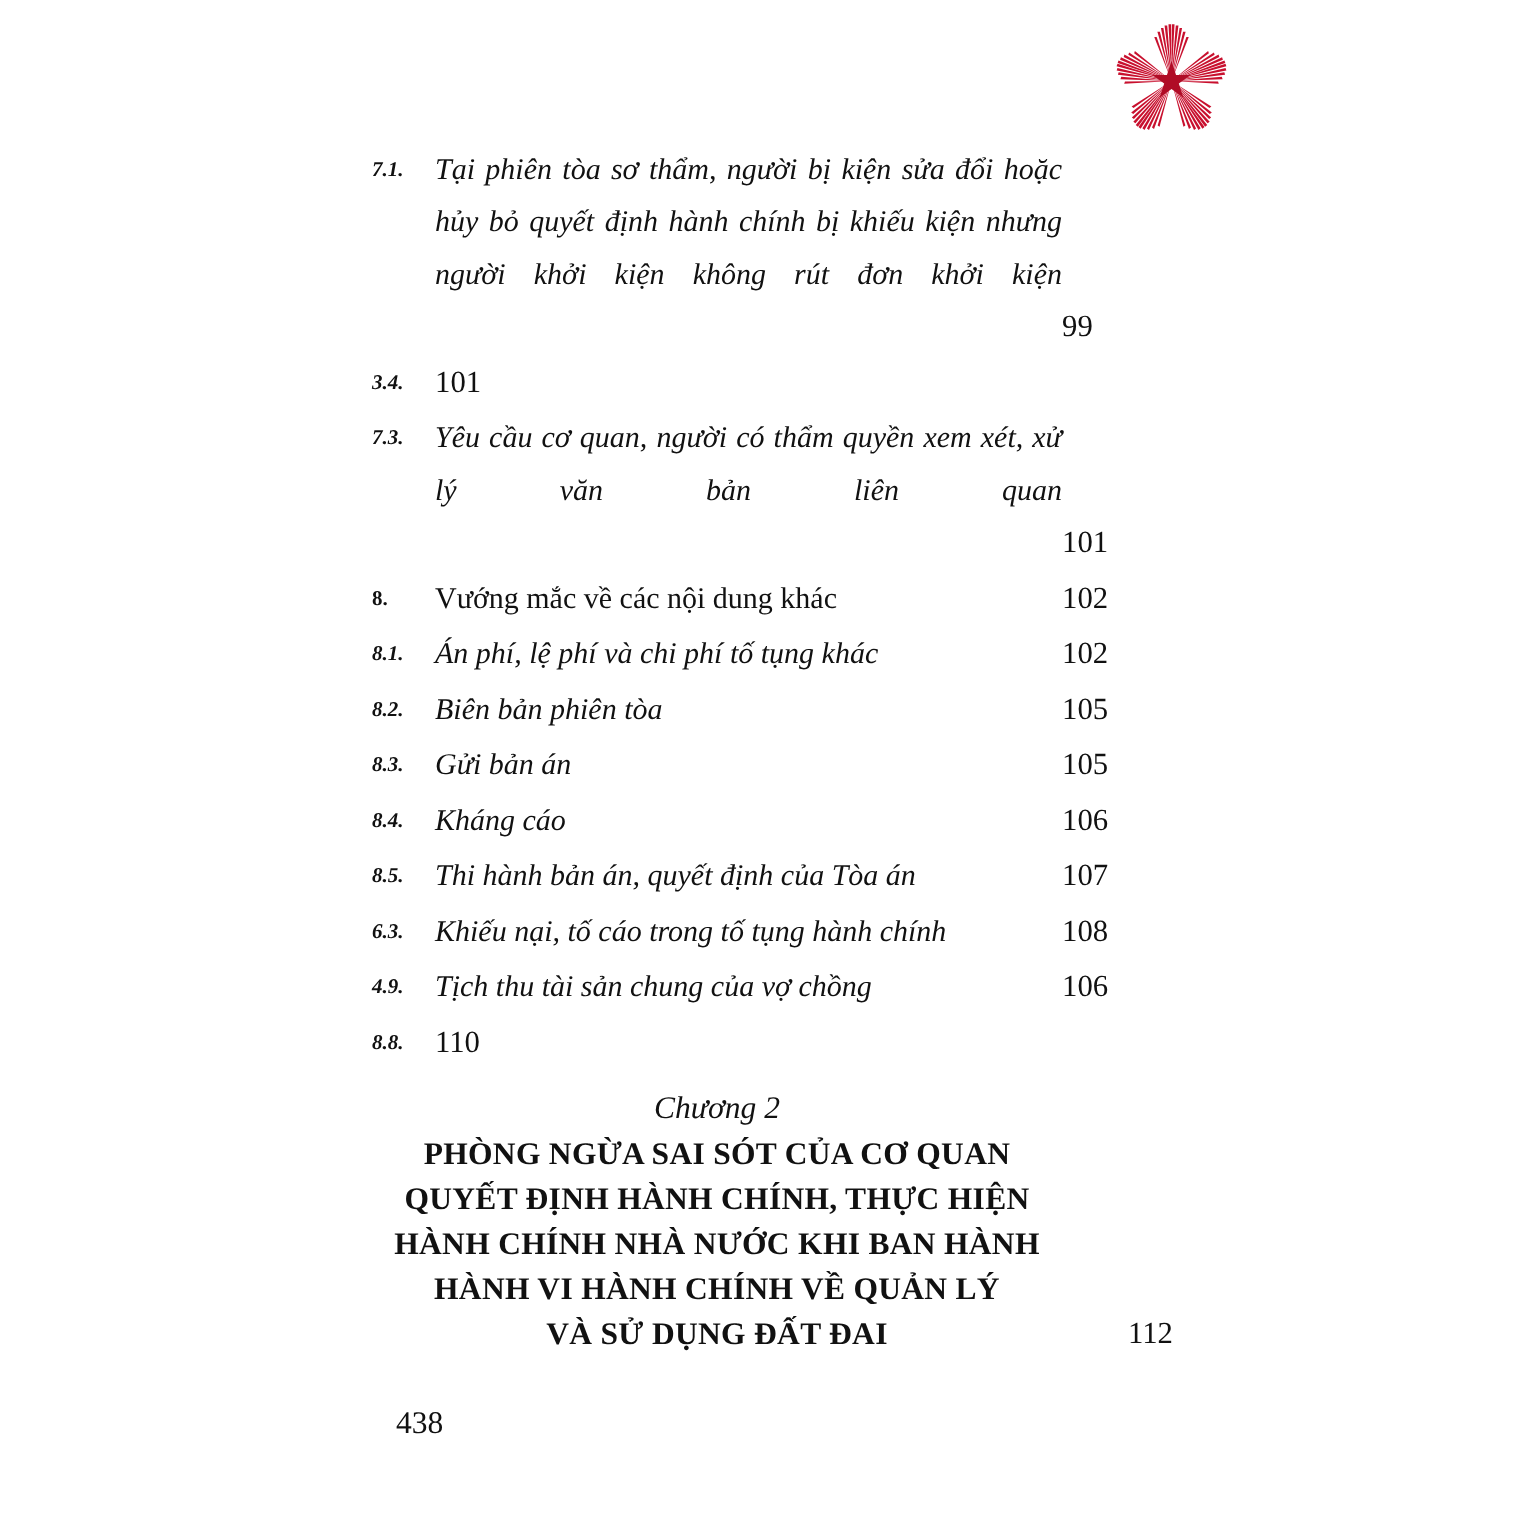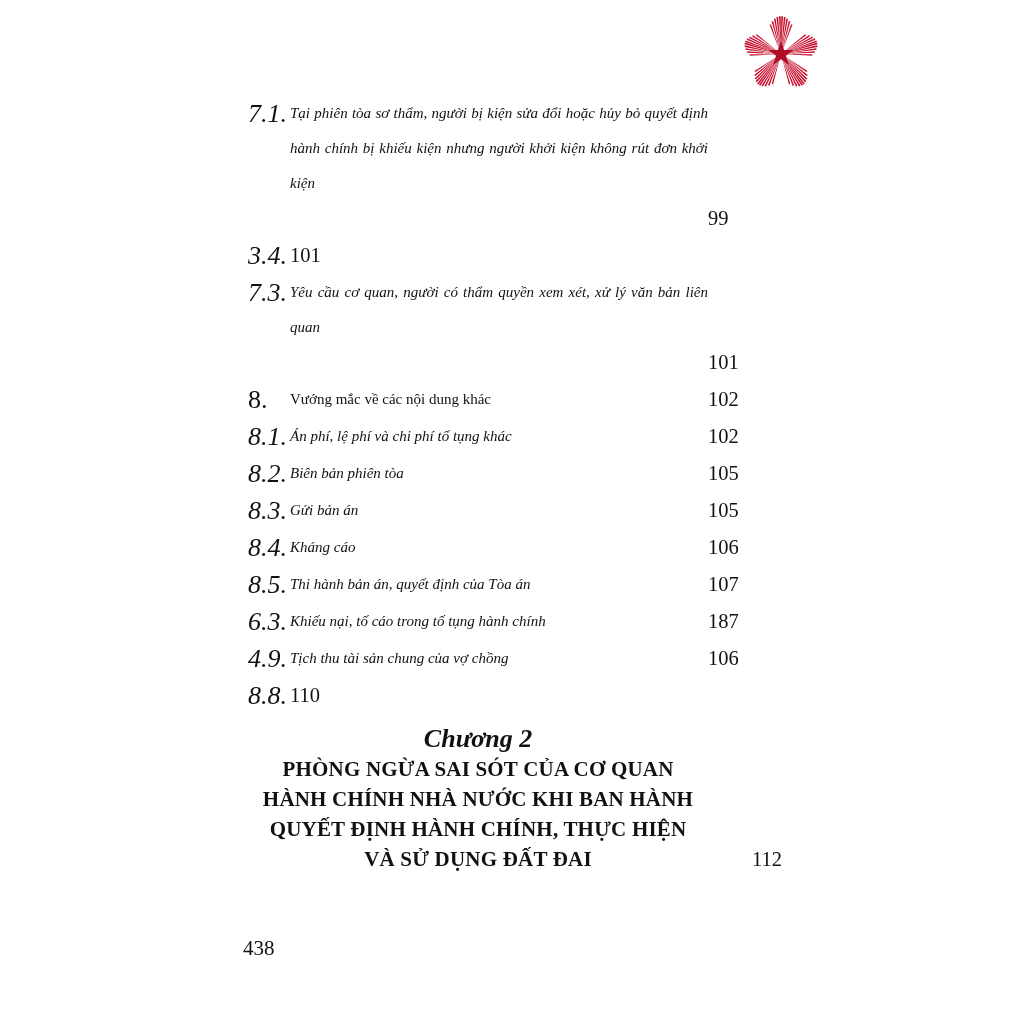--- a/index.html
+++ b/index.html
@@ -37,29 +37,30 @@
   
   .entry {
     display: flex;
     align-items: flex-start;
     margin-bottom: 2px;
   }
   .entry .num {
     flex: 0 0 auto;
     width: 42px;
     line-height: 35px;
-    font-size: 26px;
+    font-size: 14px;
     white-space: nowrap;
+    font-weight: bold;
   }
   .entry .body {
     flex: 1 1 auto;
     min-width: 0;
   }
   .entry .txt {
-    font-size: 15px;
+    font-size: 20px;
     line-height: 35px;
     text-align: justify;
     text-justify: inter-word;
     margin: 0;
     width: 100%;
   }
   
   .entry .txt.justify-all::after {
     content: "";
     display: inline-block;
@@ -83,22 +84,22 @@
   .roman  { font-style: normal; }
 
   
   .chapter {
     margin-top: 10px;
     margin-bottom: 2px;
   }
   .chapter-label {
     text-align: center;
     font-style: italic;
-    font-weight: bold;
-    font-size: 26px;
+    font-weight: normal;
+    font-size: 21px;
     line-height: 31px;
     padding-right: 74px;
   }
   .chapter-title-row {
     display: flex;
     align-items: flex-end;
   }
   .chapter-title {
     flex: 1 1 auto;
     text-align: center;
@@ -113,21 +114,21 @@
     width: 74px;
     text-align: right;
     font-size: 20.5px;
     line-height: 30px;
     font-weight: normal;
   }
 
   
   .folio {
     position: absolute;
-    left: 243px;
+    left: 264px;
     top: 934px;
     font-size: 21px;
     line-height: 28px;
   }
 </style>
 </head>
 <body>
 
 <div class="ornament">
   <svg viewBox="0 0 100 100">
@@ -220,42 +221,43 @@
         <div class="body">
           <p class="txt italic">Thi hành bản án, quyết định của Tòa án</p>
         </div>
         <div class="pg">107</div>
       </div>
       <div class="entry">
         <div class="num italic">6.3.</div>
         <div class="body">
           <p class="txt italic">Khiếu nại, tố cáo trong tố tụng hành chính</p>
         </div>
-        <div class="pg">187</div>
+        <div class="pg">108</div>
       </div>
       <div class="entry">
         <div class="num italic">4.9.</div>
         <div class="body">
           <p class="txt italic">Tịch thu tài sản chung của vợ chồng</p>
         </div>
         <div class="pg">106</div>
       </div>
       <div class="entry multi">
         <div class="num italic">8.8.</div>
         <div class="pg">110</div>
       </div>
     </div>
 
   <div class="chapter">
     <div class="chapter-label">Chương 2</div>
     <div class="chapter-title-row">
       <div class="chapter-title" id="chapter-title">
           <span class="ln">PHÒNG NGỪA SAI SÓT CỦA CƠ QUAN</span>
+          <span class="ln">QUYẾT ĐỊNH HÀNH CHÍNH, THỰC HIỆN</span>
           <span class="ln">HÀNH CHÍNH NHÀ NƯỚC KHI BAN HÀNH</span>
-          <span class="ln">QUYẾT ĐỊNH HÀNH CHÍNH, THỰC HIỆN</span>
+          <span class="ln">HÀNH VI HÀNH CHÍNH VỀ QUẢN LÝ</span>
           <span class="ln">VÀ SỬ DỤNG ĐẤT ĐAI</span>
         </div>
       <div class="chapter-pg">112</div>
     </div>
   </div>
 
 </div>
 
 <div class="folio">438</div>
 

